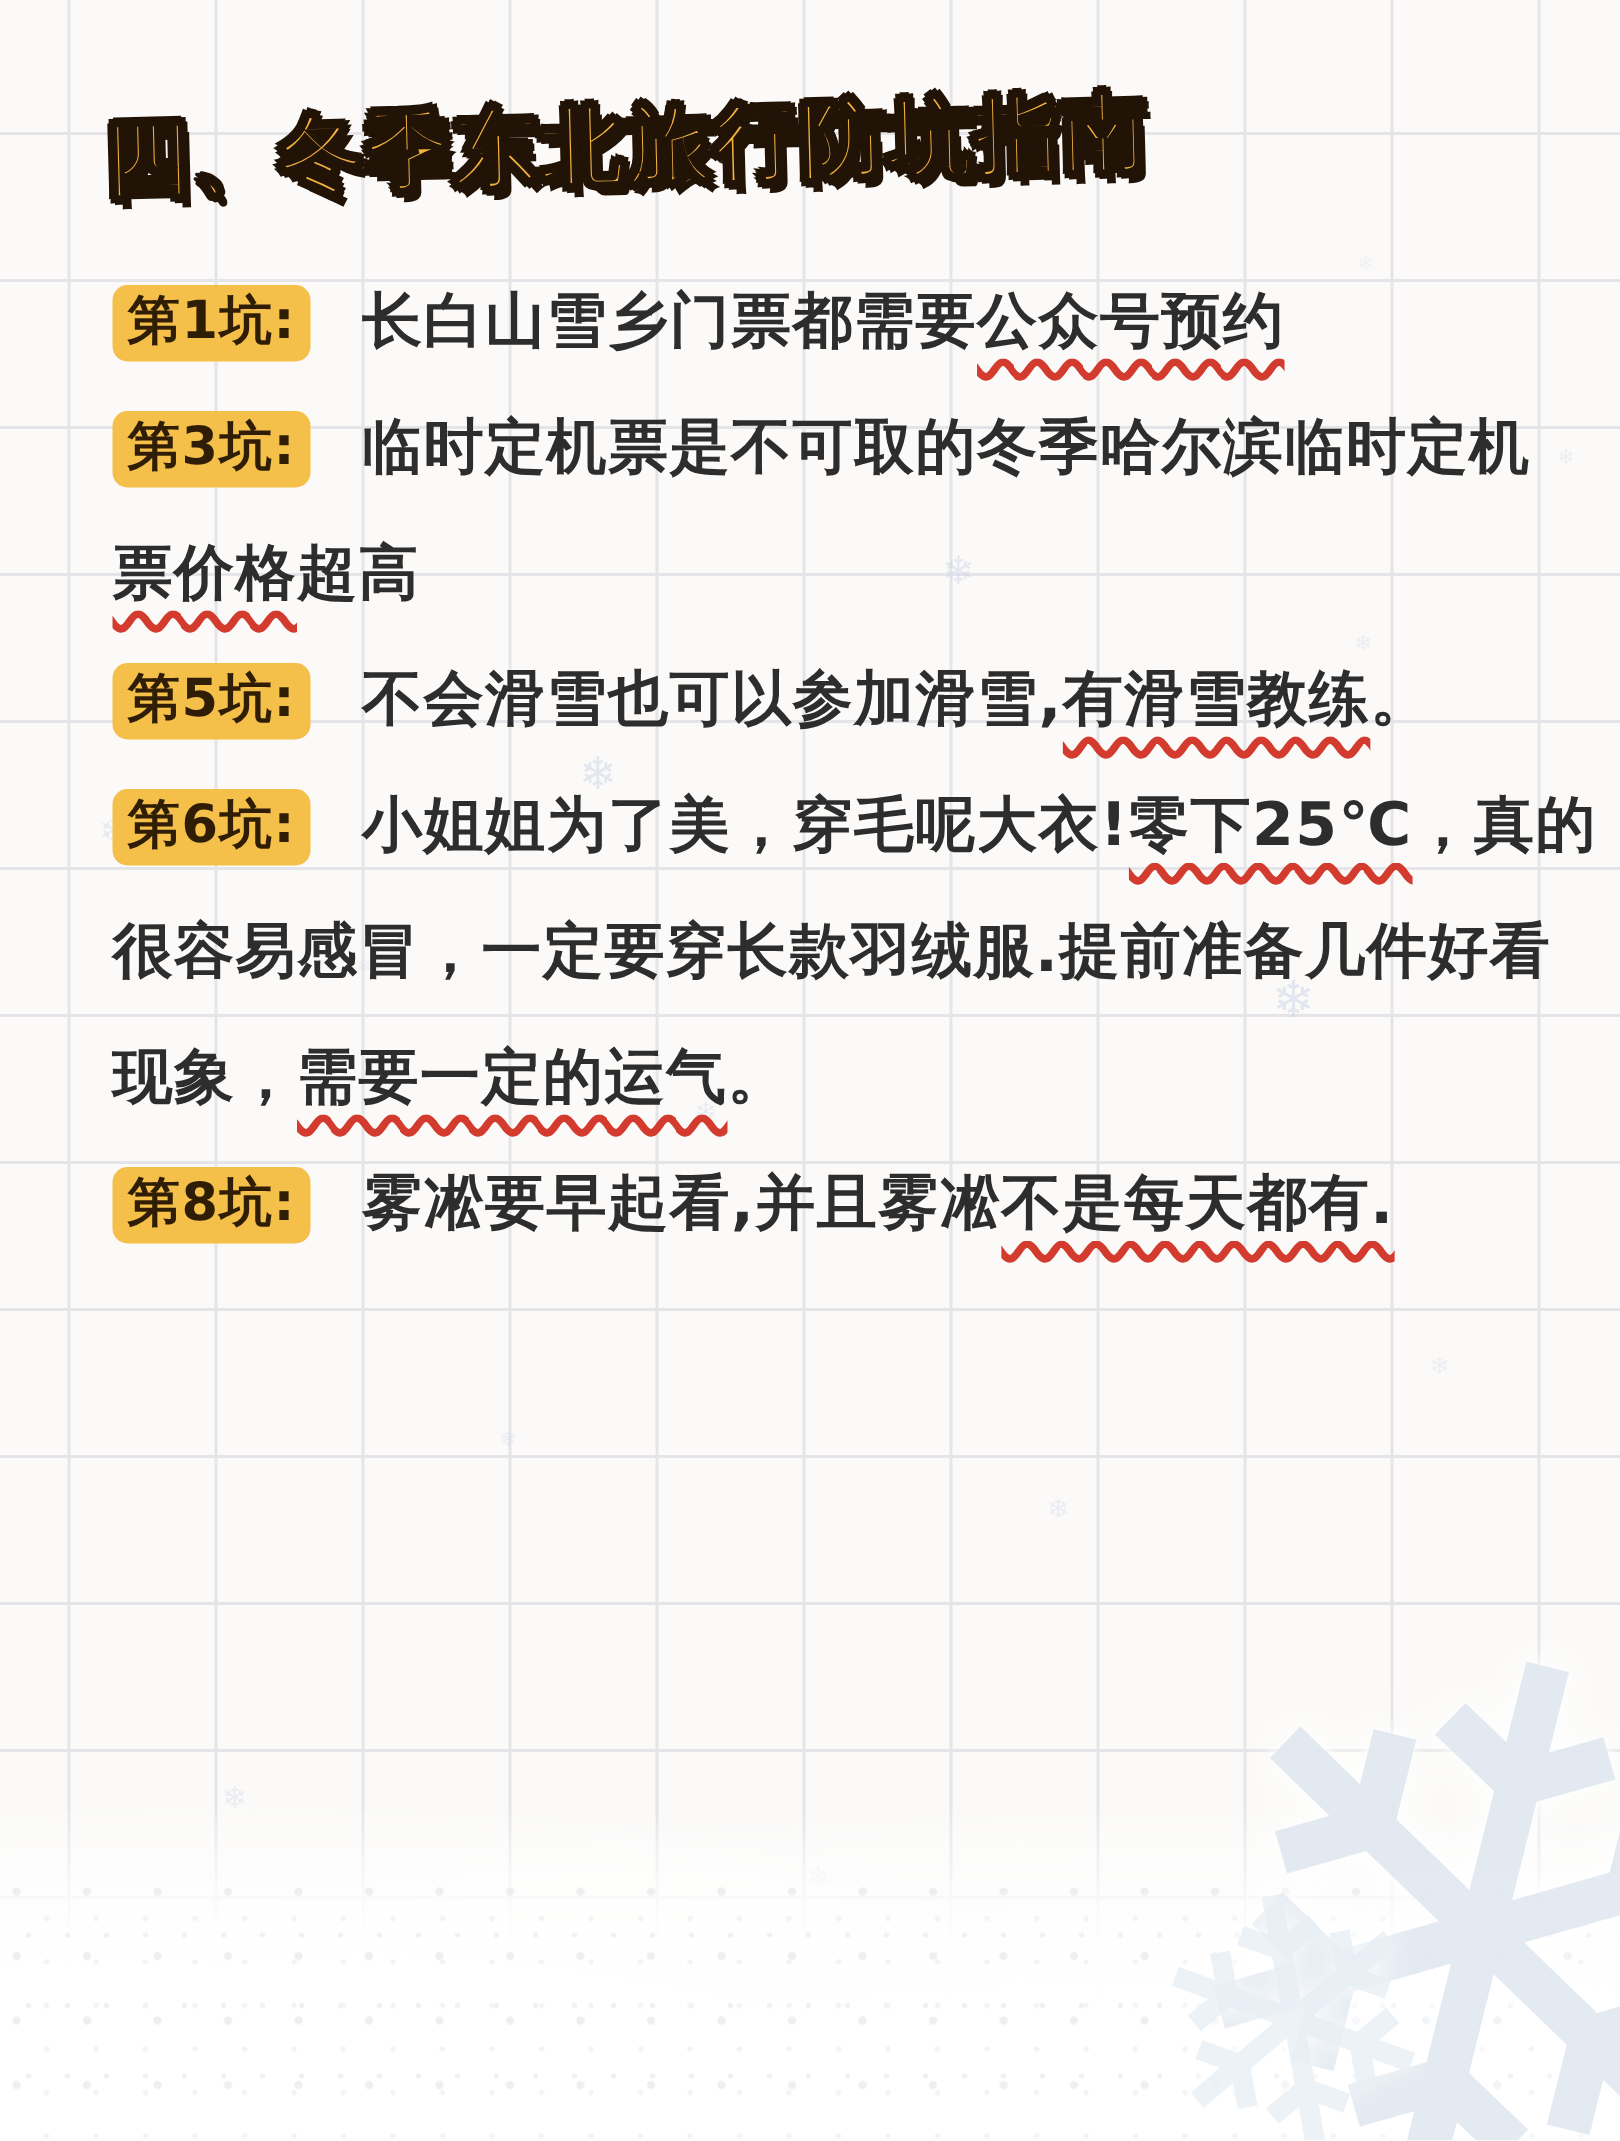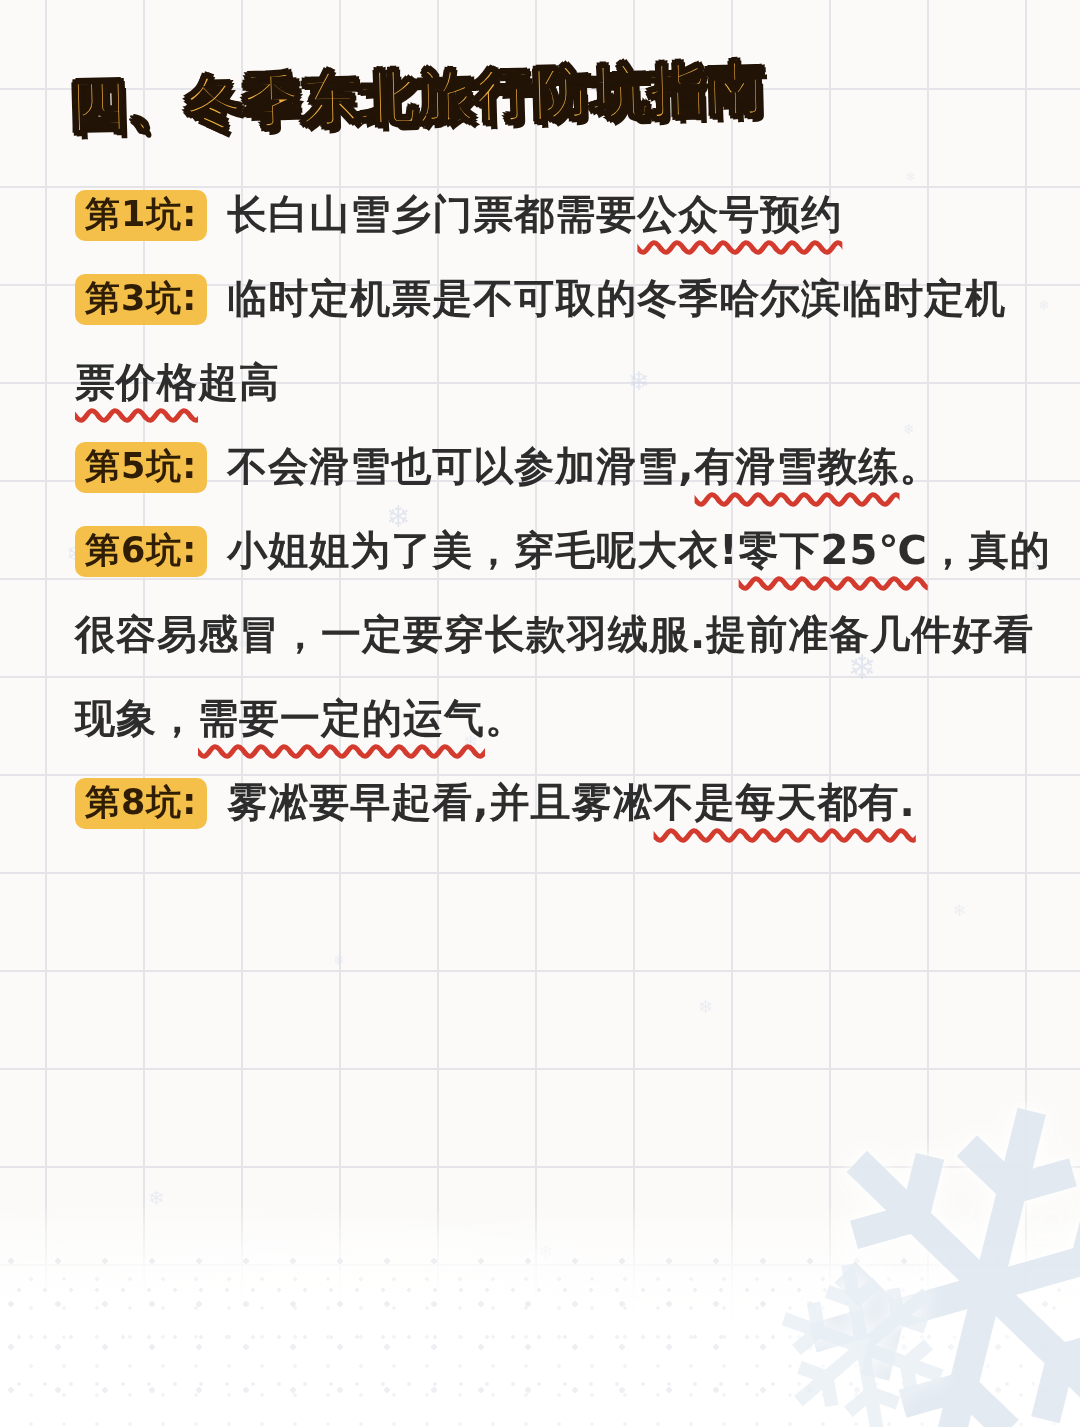--- a/index.html
+++ b/index.html
@@ -47,21 +47,21 @@
     z-index:3;
   }
   .line{
     height:84px;line-height:84px;
     font-size:40px;font-weight:600;letter-spacing:1px;
     color:var(--body-text);
     white-space:nowrap;
   }
   .badge{
     display:inline-block;vertical-align:2px;
-    margin-right:20px;
+    margin-right:34px;
     background:var(--badge-bg);color:var(--badge-text);
     font-size:35px;font-weight:bold;line-height:1.28;
     padding:2px 10px 4px 10px;border-radius:10px;
     letter-spacing:1px;
   }
   .redline{
     text-decoration-line:underline;
     text-decoration-style:wavy;
     text-decoration-color:var(--underline);
     text-decoration-thickness:5px;

